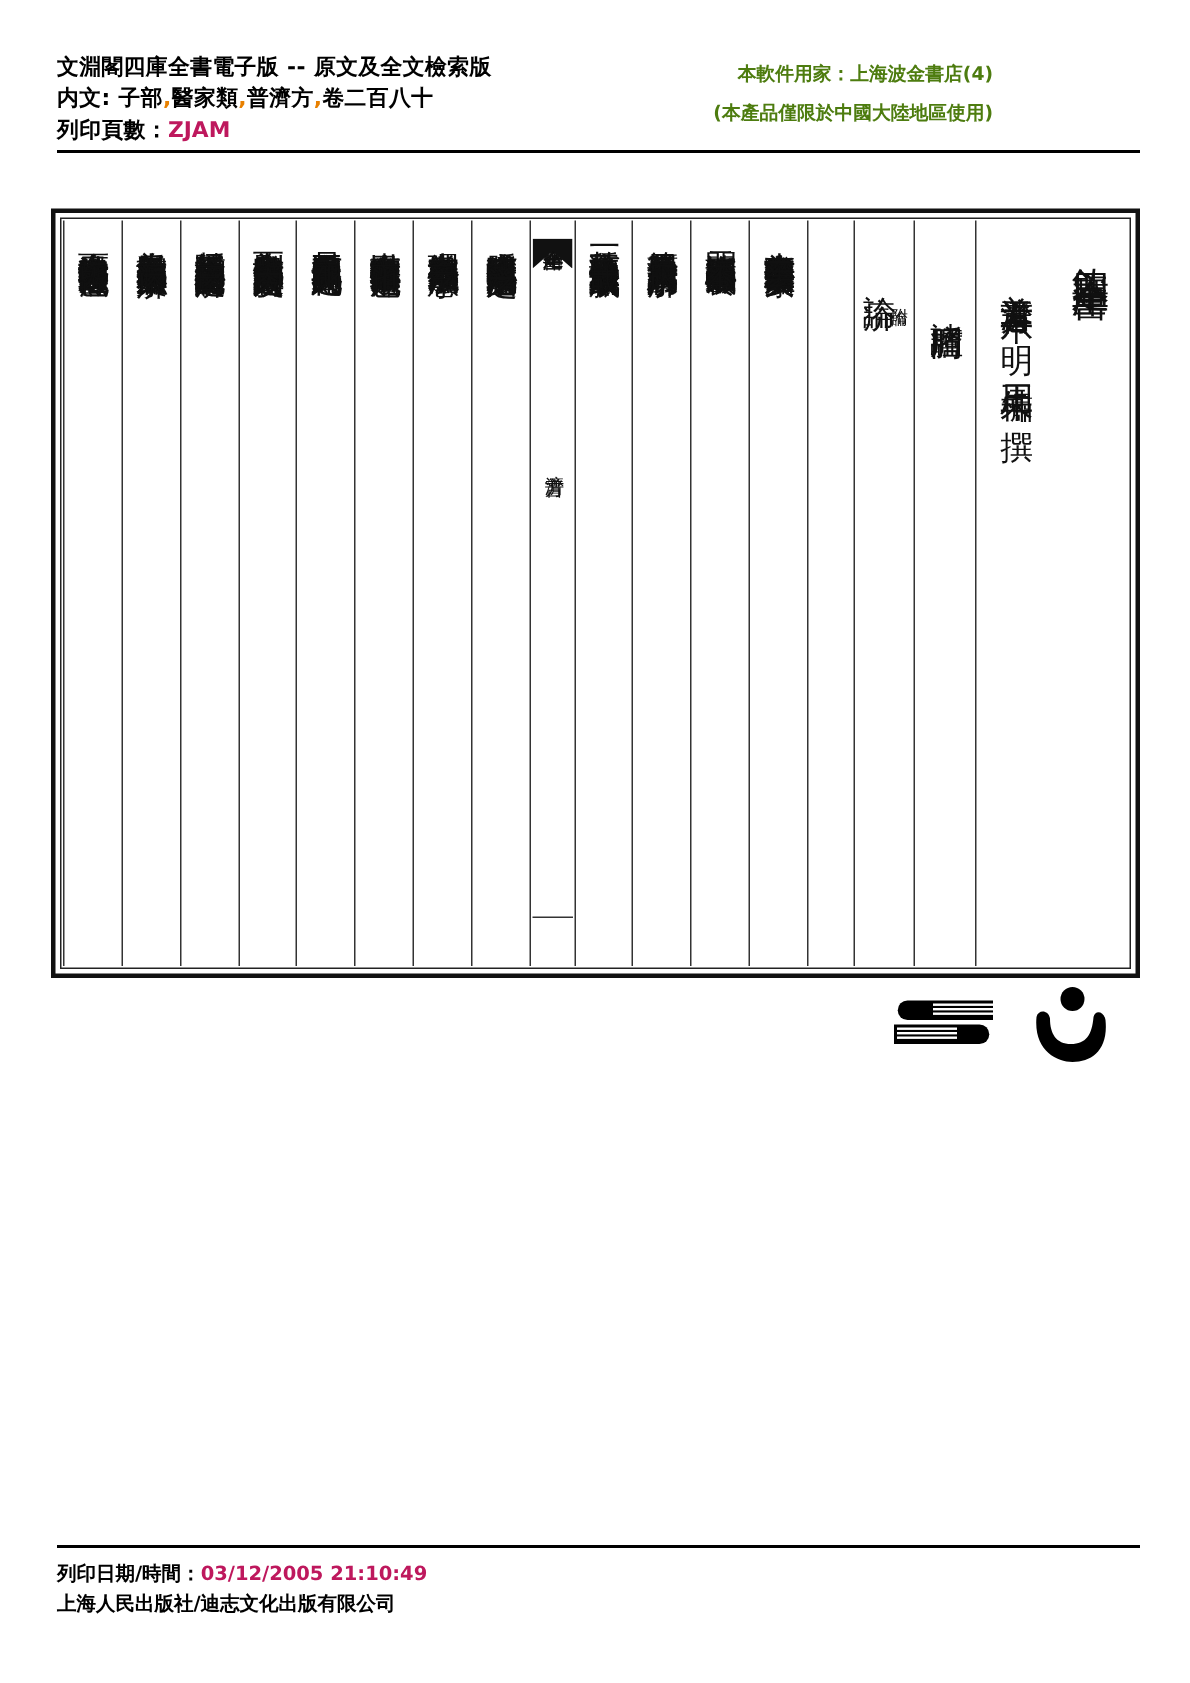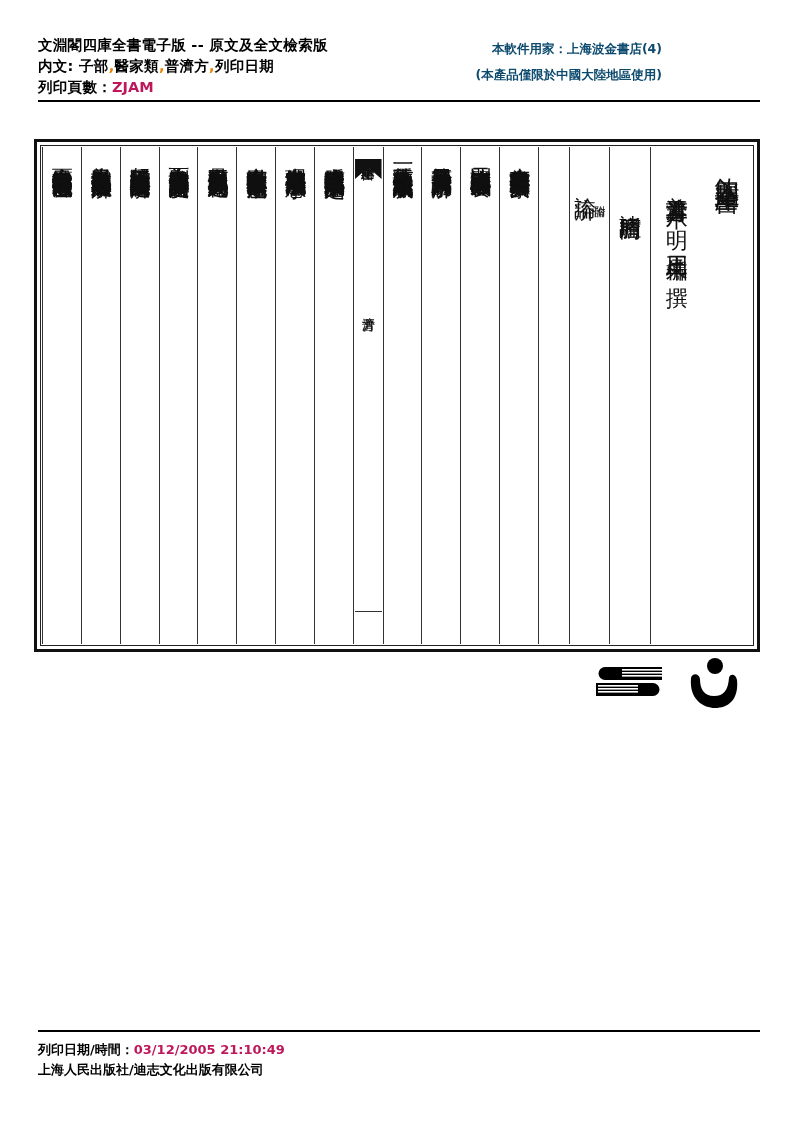--- a/index.html
+++ b/index.html
@@ -36,21 +36,21 @@
   .hdr-left .line { display: block; }
   .sep { color: #e88000; font-weight: bold; }
   .val-orange { color: #be185d; font-weight: bold; letter-spacing: 0px; }
   .hdr-right {
     position: absolute;
     right: 30px;
     top: 36px;
     text-align: right;
     font-size: 12.5px;
     font-weight: bold;
-    color: #0c4a6e;
+    color: #4d7c0f;
     line-height: 26px;
     white-space: nowrap;
   }
   .hdr-right .line { display: block; }
   #header-rule {
     position: absolute;
     left: 38px;
     top: 100px;
     width: 722px;
     height: 2px;
@@ -228,21 +228,21 @@
   .ftr-lines .line { display: block; }
 </style>
 </head>
 <body>
 
 <div id="header">
   <div class="hdr-left">
     <span class="line">文淵閣四庫全書電子版 -- 原文及全文檢索版</span>
     <span class="line">
       <span>内文:</span>
-      <span id="content-path-value"><span>子部</span><span class="sep">,</span><span>醫家類</span><span class="sep">,</span><span>普濟方</span><span class="sep">,</span><span>列印日期</span></span>
+      <span id="content-path-value"><span>子部</span><span class="sep">,</span><span>醫家類</span><span class="sep">,</span><span>普濟方</span><span class="sep">,</span><span>卷二百八十</span></span>
     </span>
     <span class="line">
       <span>列印頁數：</span><span class="val-orange">ZJAM</span>
     </span>
   </div>
   <div class="hdr-right">
     <span class="line">本軟件用家：上海波金書店(4)</span>
     <span class="line">(本產品僅限於中國大陸地區使用)</span>
   </div>
   <div id="header-rule"></div>

